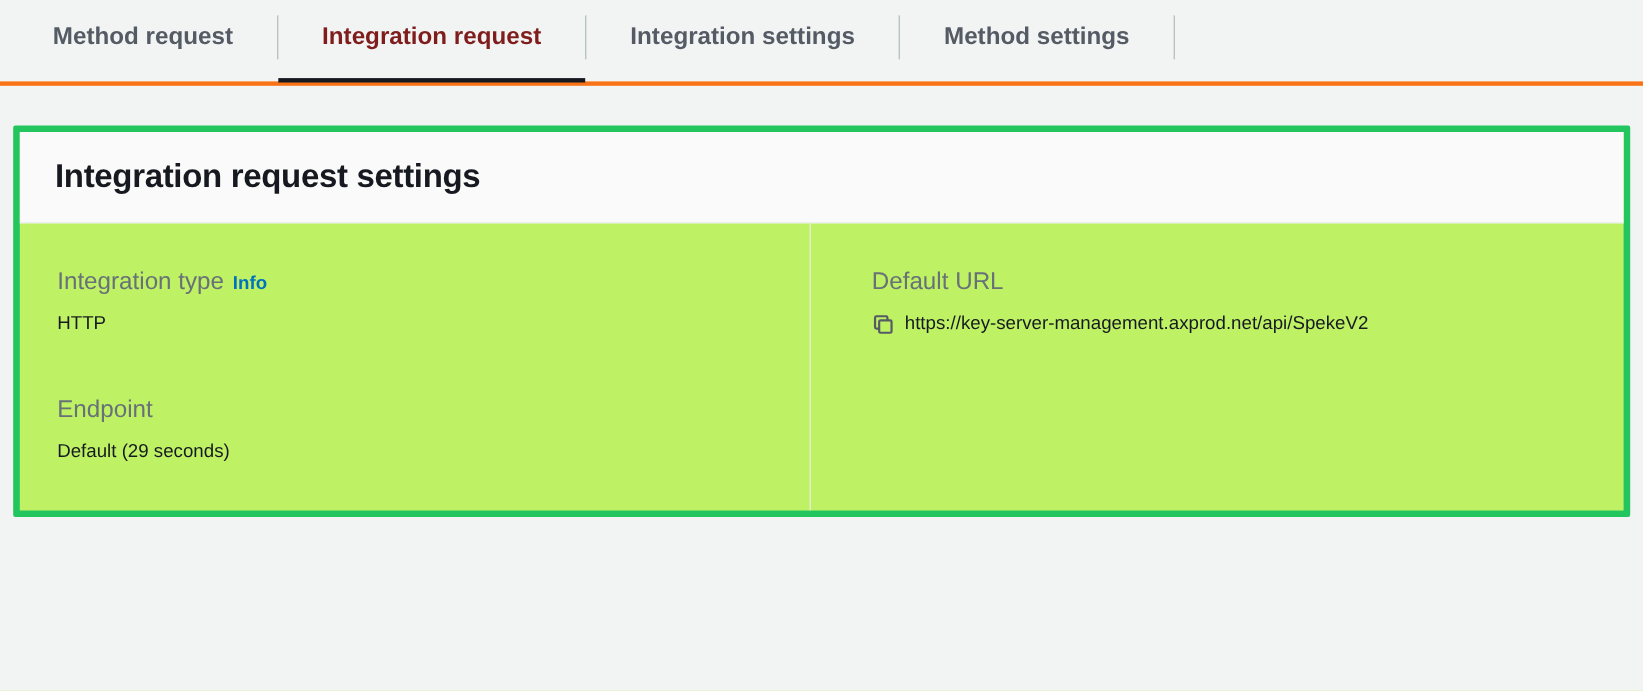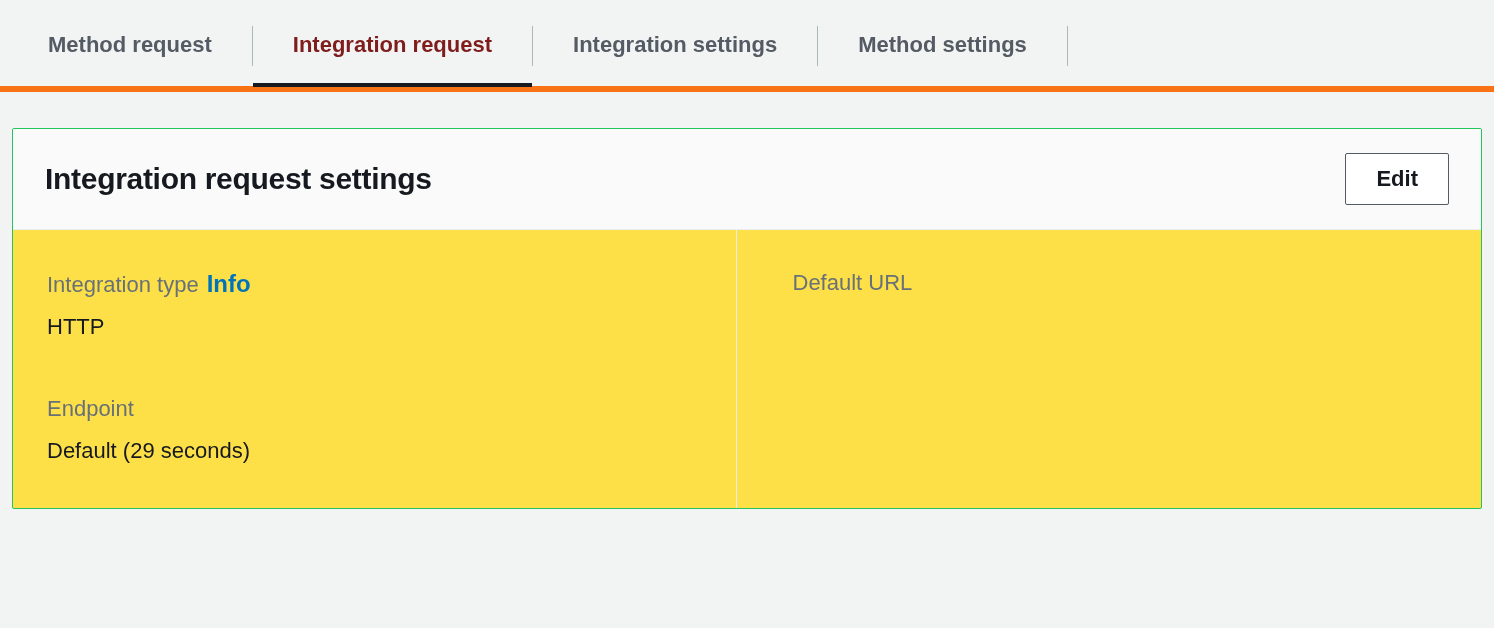--- a/index.html
+++ b/index.html
@@ -10,22 +10,22 @@
     body {
       font-family: "Amazon Ember", "Helvetica Neue", Arial, sans-serif;
       background: #f2f3f3;
       width: 1494px;
       height: 628px;
       color: #16191f;
     }
     .tabs {
       display: flex;
       align-items: stretch;
-      border-bottom: 6px solid #f97316;
-      padding-top: 12px;
+      border-bottom: 4px solid #f97316;
+      padding-top: 0;
       padding-left: 8px;
     }
     .tab {
       padding: 20px 40px 28px 40px;
       font-size: 22px;
       font-weight: 700;
       color: #545b64;
       cursor: pointer;
       position: relative;
       white-space: nowrap;
@@ -46,22 +46,22 @@
       bottom: -1px;
       left: 0;
       right: 0;
       height: 4px;
       background: #16191f;
     }
     .content-area {
       padding: 36px 12px 0 12px;
     }
     .panel {
-      background: #fde047;
-      border: 1px solid #22c55e;
+      background: #bef264;
+      border: 6px solid #22c55e;
       border-radius: 2px;
     }
     .panel-header {
       display: flex;
       align-items: center;
       justify-content: space-between;
       padding: 24px 32px 24px 32px;
       border-bottom: 1px solid #eaeded;
       background: #fafafa;
     }
@@ -103,28 +103,28 @@
       color: #687078;
       font-size: 22px;
       font-weight: 400;
       margin-bottom: 12px;
       display: flex;
       align-items: baseline;
       gap: 8px;
     }
     .info-link {
       color: #0073bb;
-      font-size: 24px;
+      font-size: 17px;
       font-weight: 700;
       cursor: pointer;
       text-align: center;
     }
     .field-value {
       color: #16191f;
-      font-size: 22px;
+      font-size: 17px;
       line-height: 1.55;
       font-weight: 400;
     }
     .url-row {
       display: flex;
       align-items: flex-start;
       gap: 10px;
     }
     .copy-icon {
       flex-shrink: 0;
@@ -148,21 +148,20 @@
   <div class="tab">Integration settings</div>
   <div class="tab-divider"></div>
   <div class="tab">Method settings</div>
   <div class="tab-divider"></div>
 </div>
 
 <div class="content-area">
   <div class="panel">
     <div class="panel-header">
       <h2 class="panel-title">Integration request settings</h2>
-      <button class="edit-btn">Edit</button>
     </div>
     <div class="panel-body">
       <div class="panel-col">
         <div class="field">
           <div class="field-label">
             <span>Integration type</span>
             <span class="info-link">Info</span>
           </div>
           <div class="field-value">HTTP</div>
         </div>
@@ -171,17 +170,26 @@
             <span>Endpoint</span>
           </div>
           <div class="field-value">Default (29 seconds)</div>
         </div>
       </div>
       <div class="panel-col">
         <div class="field">
           <div class="field-label">
             <span>Default URL</span>
           </div>
+          <div class="field-value url-row">
+            <span class="copy-icon">
+              <svg width="20" height="20" viewBox="0 0 16 16" fill="none" stroke="currentColor" stroke-width="1.6">
+                <rect x="5" y="5" width="9" height="9" rx="1"></rect>
+                <path d="M11 5V3a1 1 0 0 0-1-1H3a1 1 0 0 0-1 1v7a1 1 0 0 0 1 1h2"></path>
+              </svg>
+            </span>
+            <span class="url-text">https://key-server-management.axprod.net/api/SpekeV2</span>
+          </div>
         </div>
       </div>
     </div>
   </div>
 </div>
 
 </body></html>

